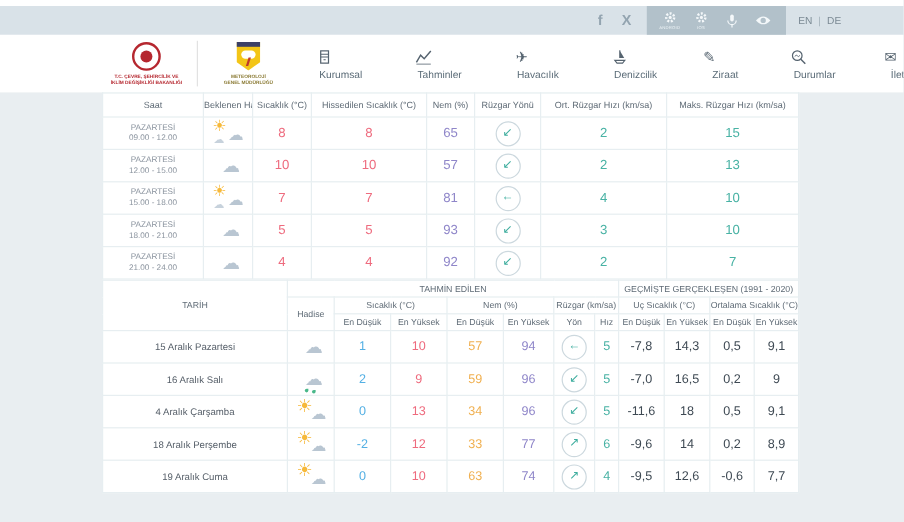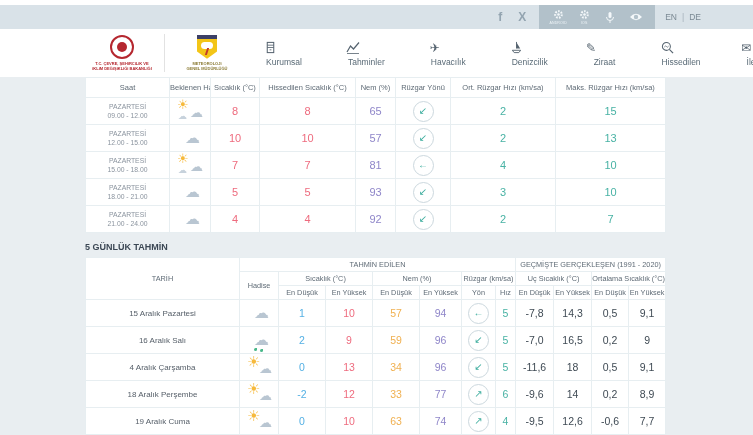--- a/index.html
+++ b/index.html
@@ -196,21 +196,21 @@
       <span class="nav-label">Ziraat</span>
     </div>
     <div class="nav-item">
       <span class="nav-ic">
         <svg width="13" height="13" viewBox="0 0 14 14">
             <circle cx="5.8" cy="5.8" r="4.3" fill="none" stroke="#55636f" stroke-width="1.1"></circle>
             <line x1="9" y1="9" x2="13" y2="13" stroke="#55636f" stroke-width="1.3"></line>
             <path d="M3.5 6.5 Q5 4.5 6 6 T8.2 5.5" fill="none" stroke="#55636f" stroke-width="0.8"></path>
           </svg>
       </span>
-      <span class="nav-label">Hissedilen</span>
+      <span class="nav-label">Durumlar</span>
     </div>
     <div class="nav-item">
       <span class="nav-ic">✉</span>
       <span class="nav-label">İletişim</span>
     </div>
   </div>
 </div>
 
 <div class="content">
 
@@ -282,21 +282,20 @@
       <td class="val-red">4</td>
       <td class="val-red">4</td>
       <td class="val-purple">92</td>
       <td><span class="windcircle">↙</span></td>
       <td class="val-teal">2</td>
       <td class="val-teal">7</td>
     </tr>
   </tbody>
     </table>
 
-  <div class="sec-title">5 GÜNLÜK TAHMİN</div>
 
   <table class="t2">
     <colgroup>
       <col style="width:154px">
         <col style="width:39px">
         <col style="width:47px">
         <col style="width:47px">
       <col style="width:47px">
         <col style="width:42px">
         <col style="width:34px">

